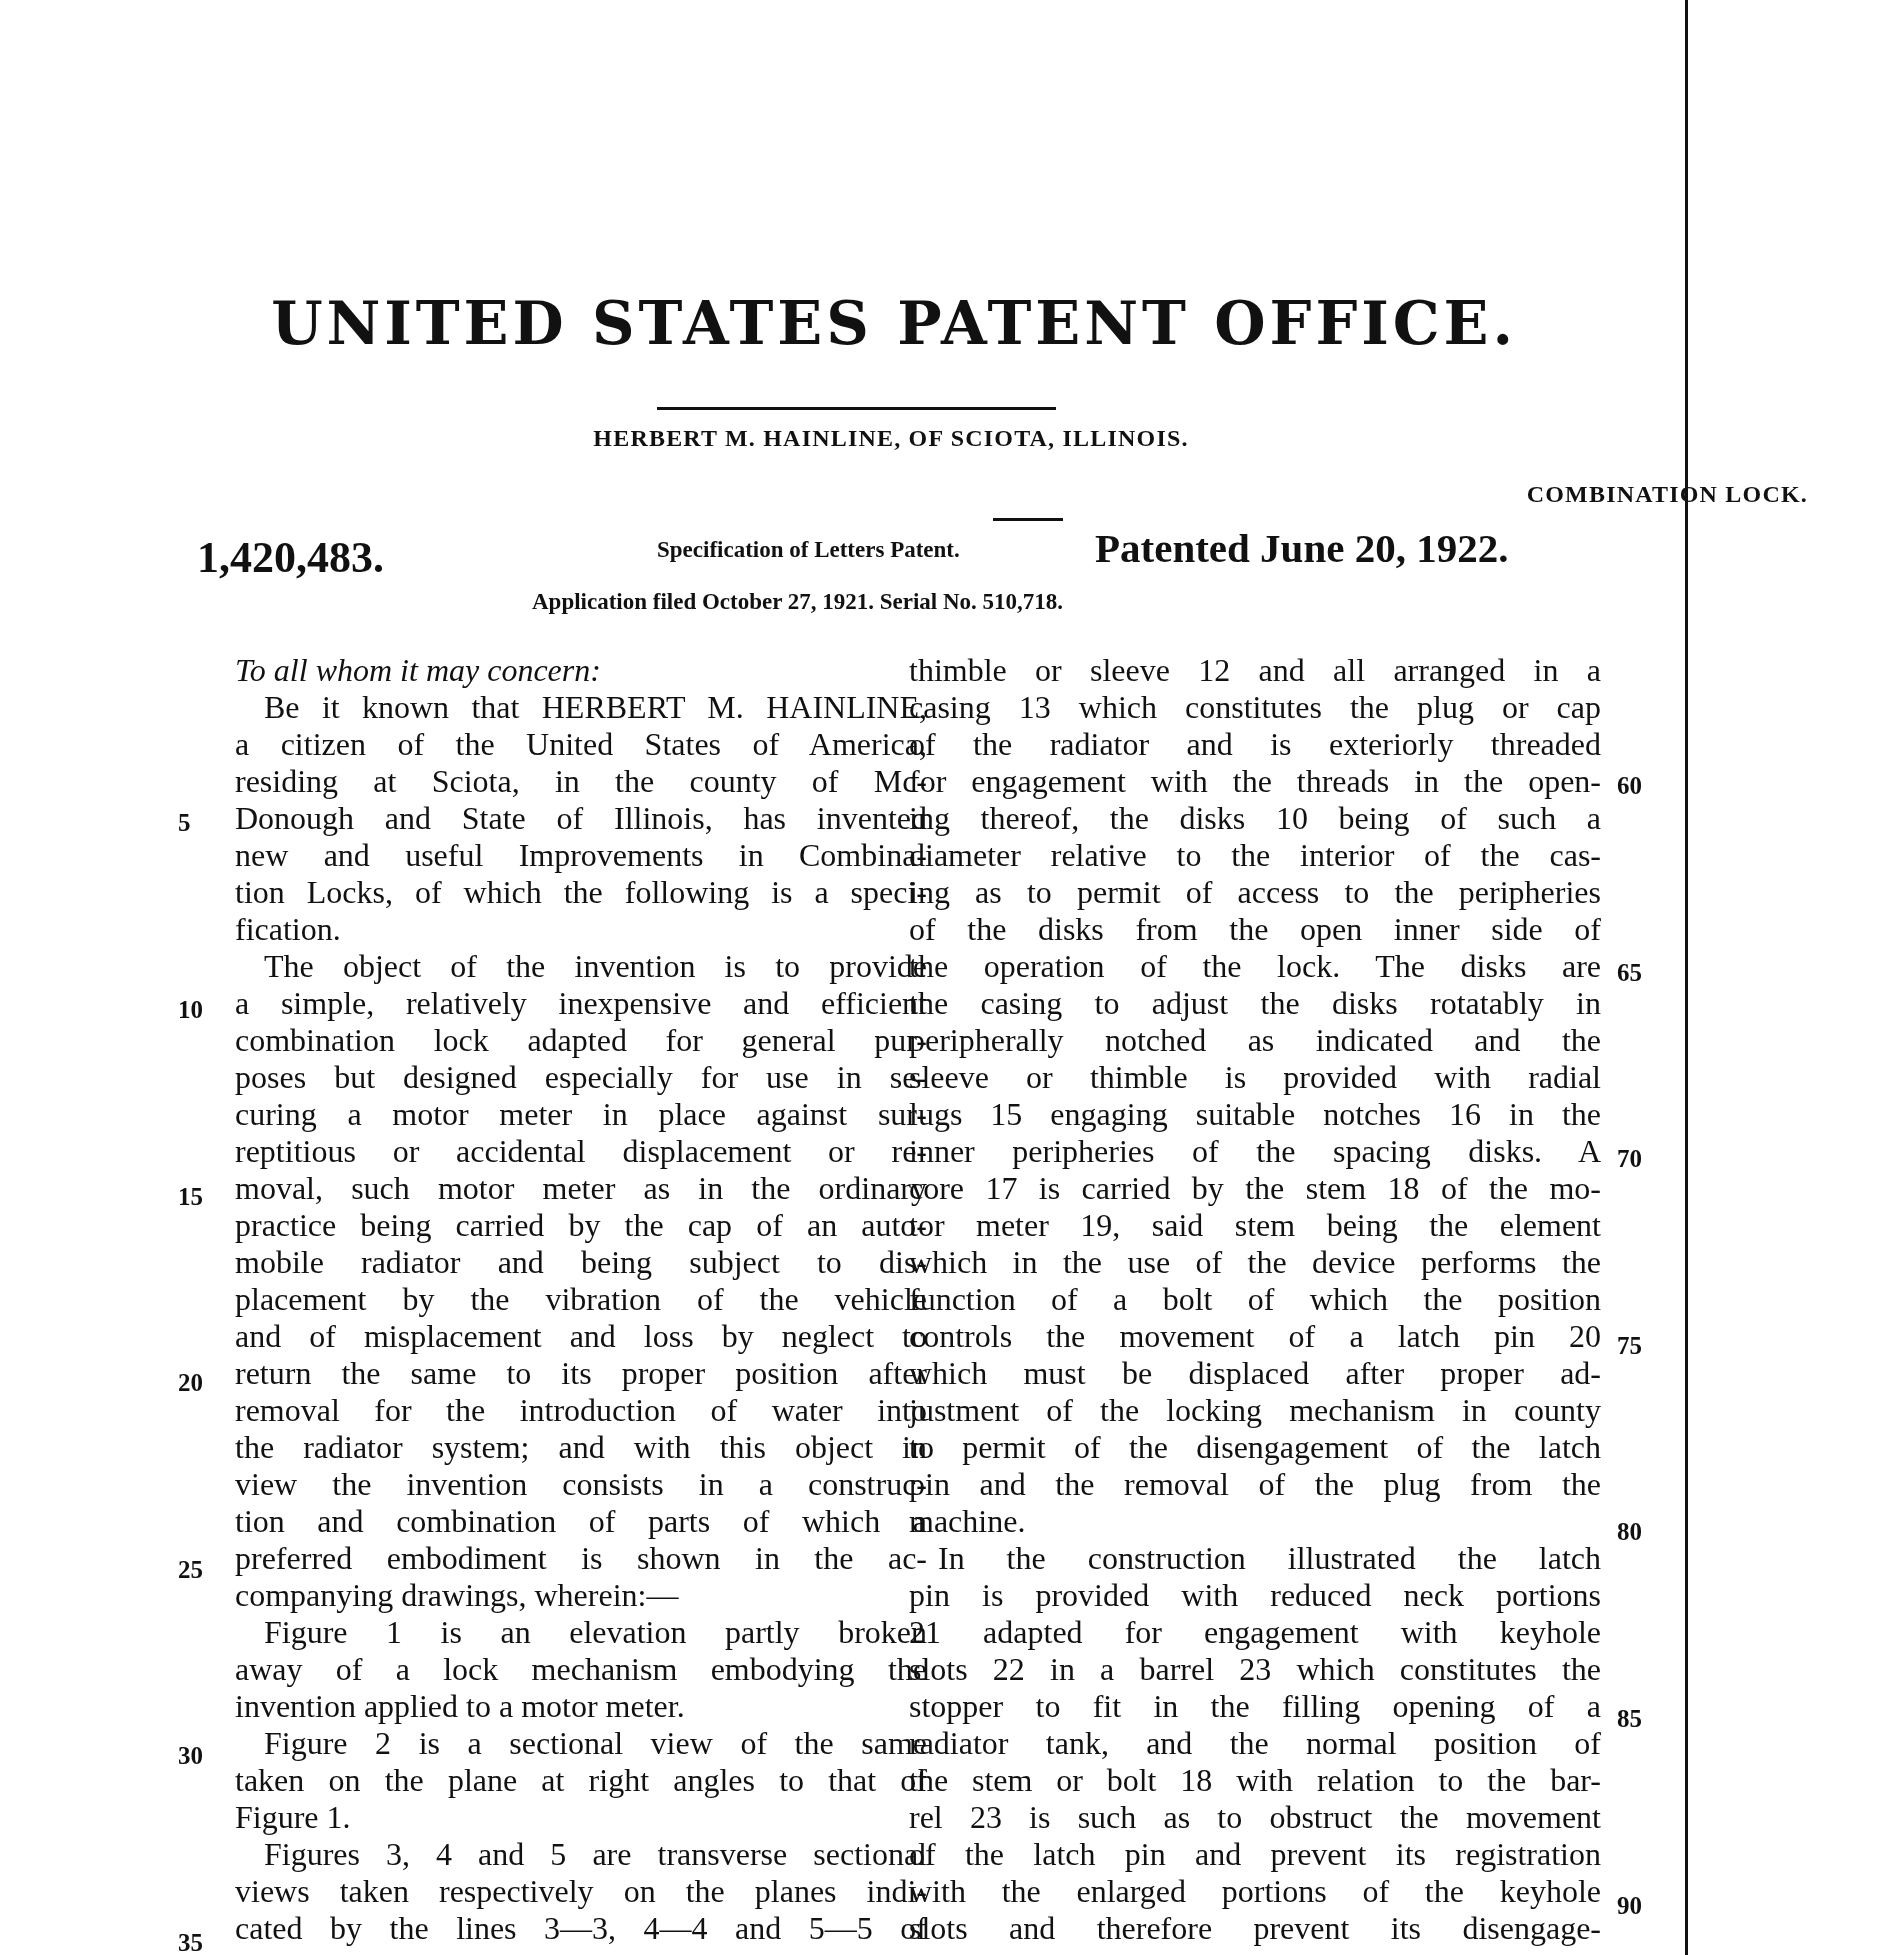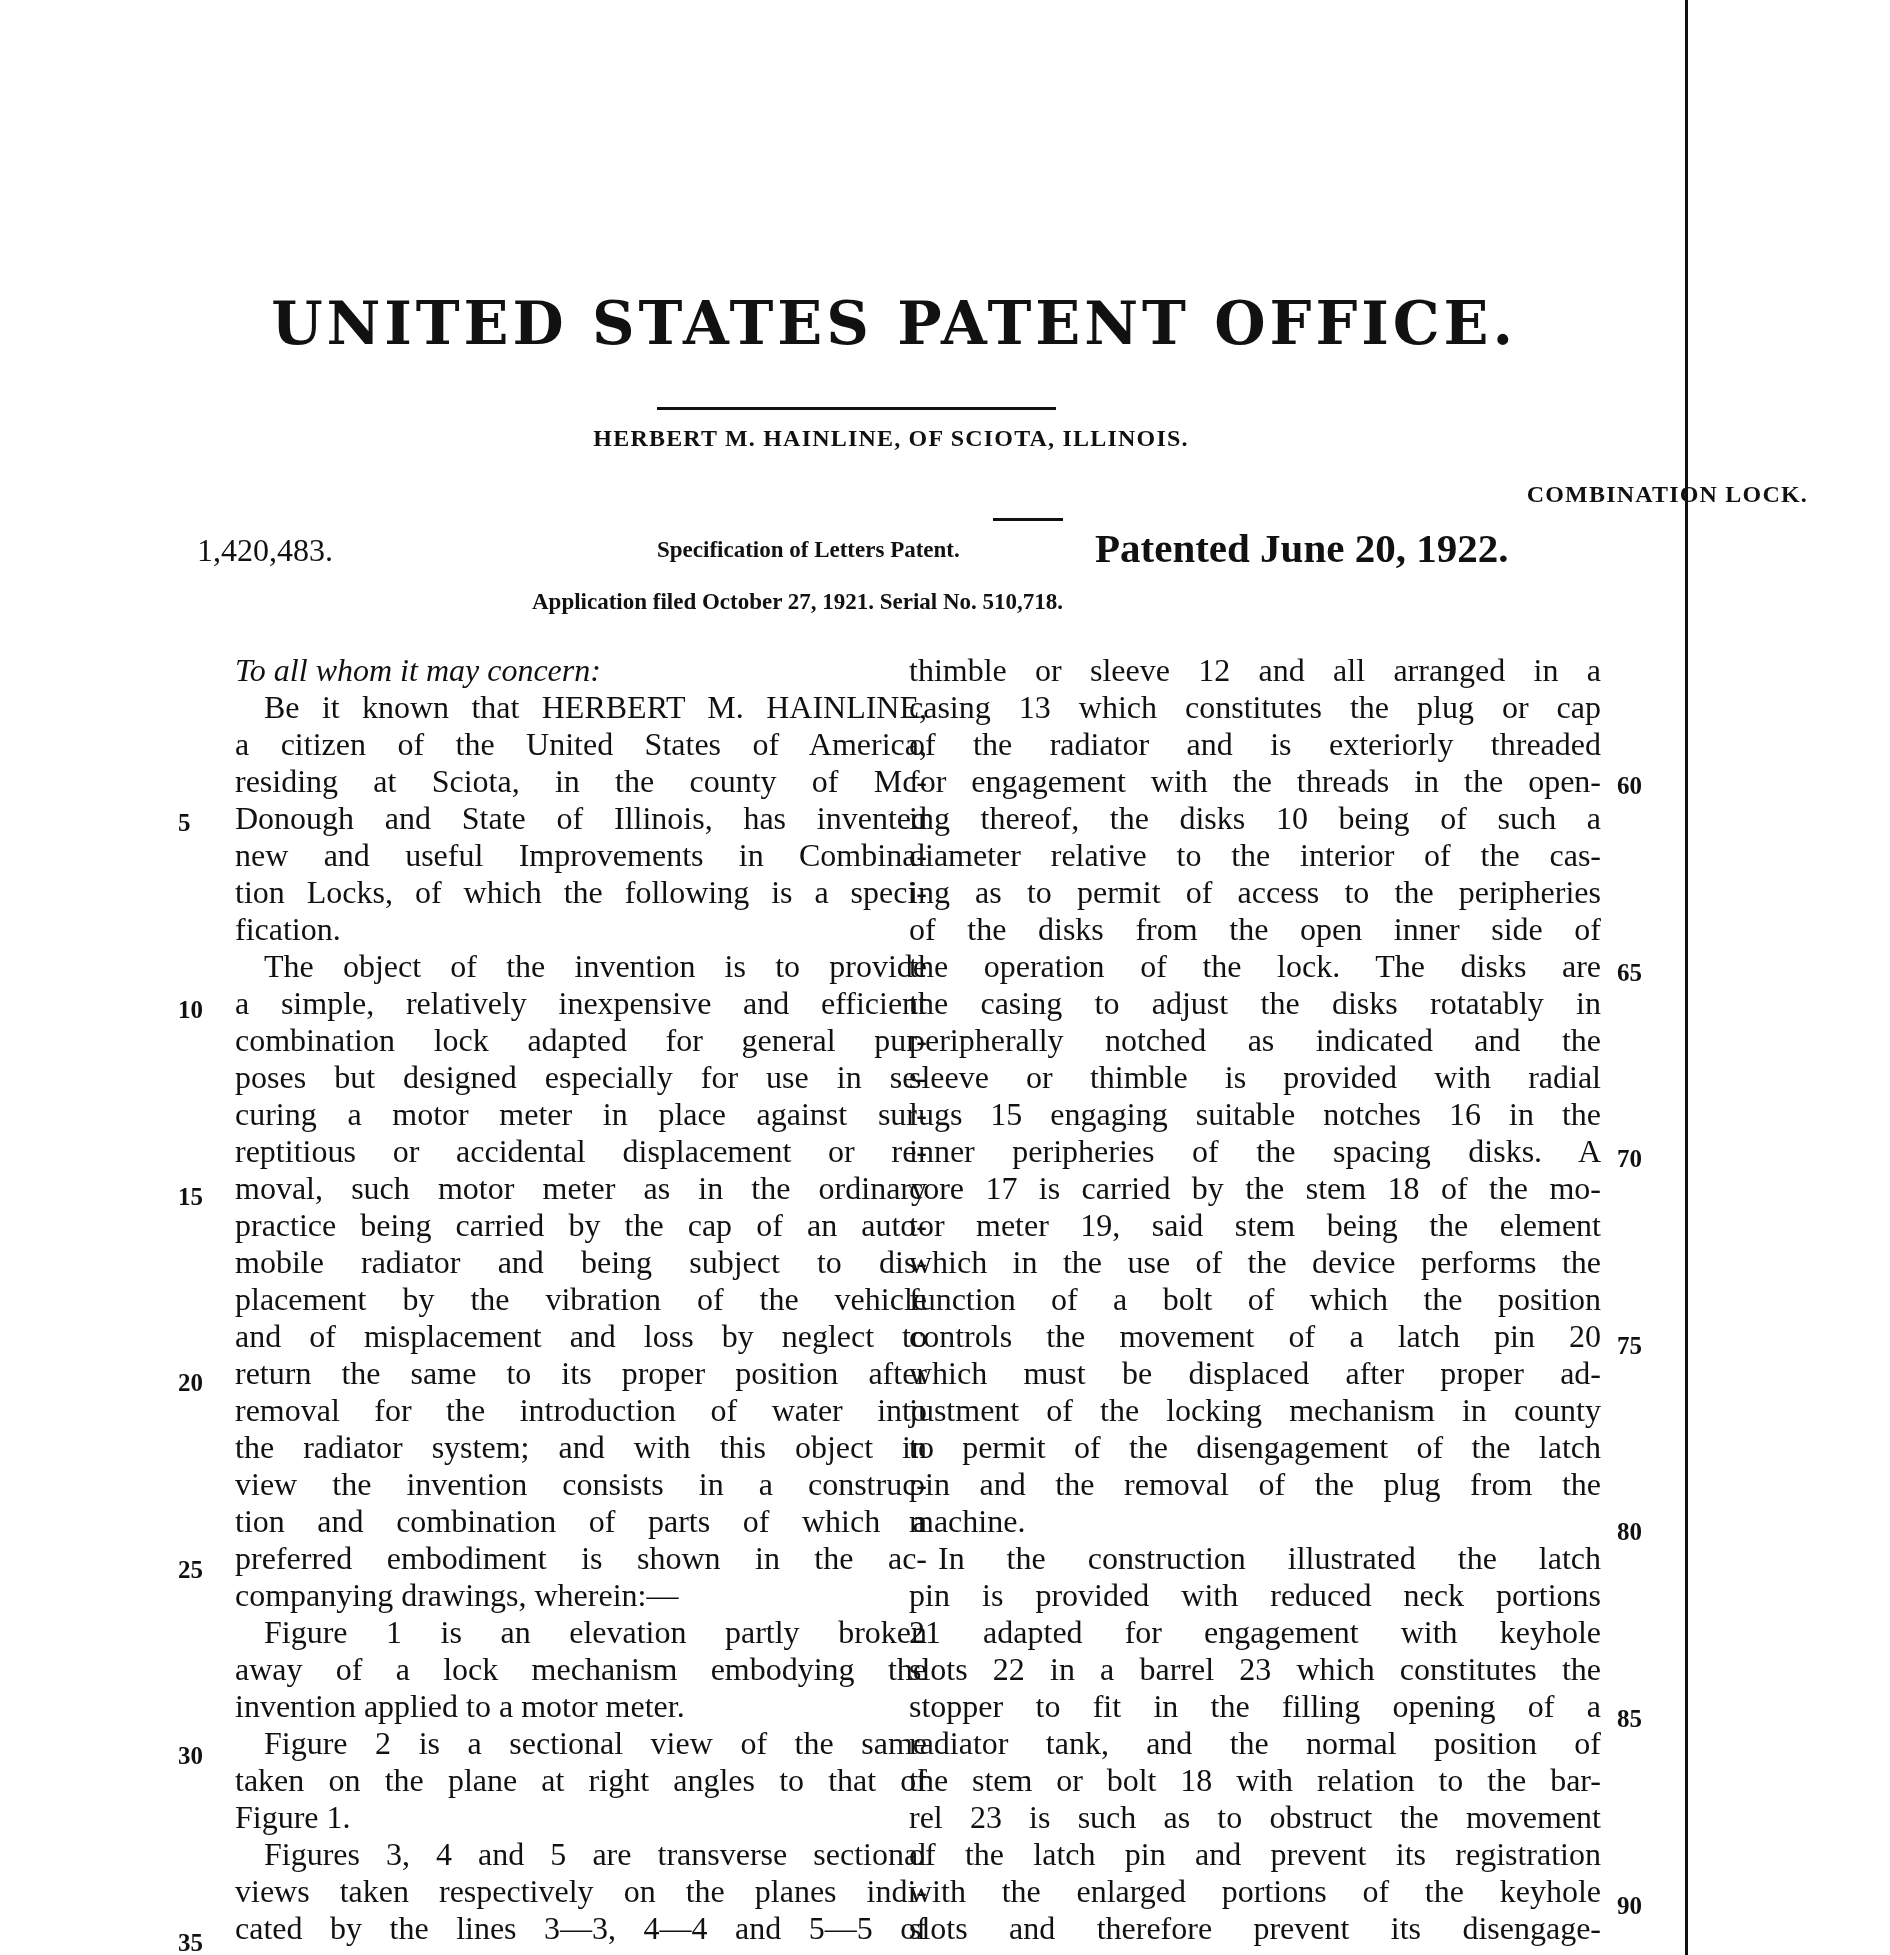--- a/index.html
+++ b/index.html
@@ -12,21 +12,21 @@
     font-family: "DejaVu Serif", serif; font-weight: bold; font-size: 59px;
     letter-spacing: 3.9px;
   }
   .rule { position: absolute; height: 3.1px; background: #111; }
   .rule1 { left: 657px; width: 399px; top: 407px; }
   .rule2 { left: 993px; width: 70px; top: 518px; height: 2.7px; }
   .inventor { position: absolute; left: 0; width: 1782px; top: 425px; text-align: center;
     font-size: 24px; font-weight: bold; letter-spacing: 1.2px; }
   .invention-title { position: absolute; left: 0; width: 1808px; top: 481px; text-align: right;
     font-size: 24px; font-weight: bold; letter-spacing: 1.2px; }
-  .patent-number { position: absolute; left: 197px; top: 532px; font-size: 32px; font-weight: normal; }
+  .patent-number { position: absolute; left: 197px; top: 532px; font-size: 44px; font-weight: bold; }
   .spec { position: absolute; left: 657px; top: 537px; font-size: 23px; font-weight: bold; }
   .patented { position: absolute; left: 1095px; top: 524px; font-size: 41px; font-weight: bold; }
   .application { position: absolute; left: 532px; top: 589px; font-size: 23px; font-weight: bold; }
 
   .col { position: absolute; top: 652px; width: 692px; font-size: 32px; line-height: 37px; }
   .col-left { left: 235px; }
   .col-right { left: 909px; }
   .line { display: block; white-space: nowrap; text-align: justify; text-align-last: justify; height: 37px; }
   .line.last { text-align-last: left; }
   .line.indent { padding-left: 29px; }

